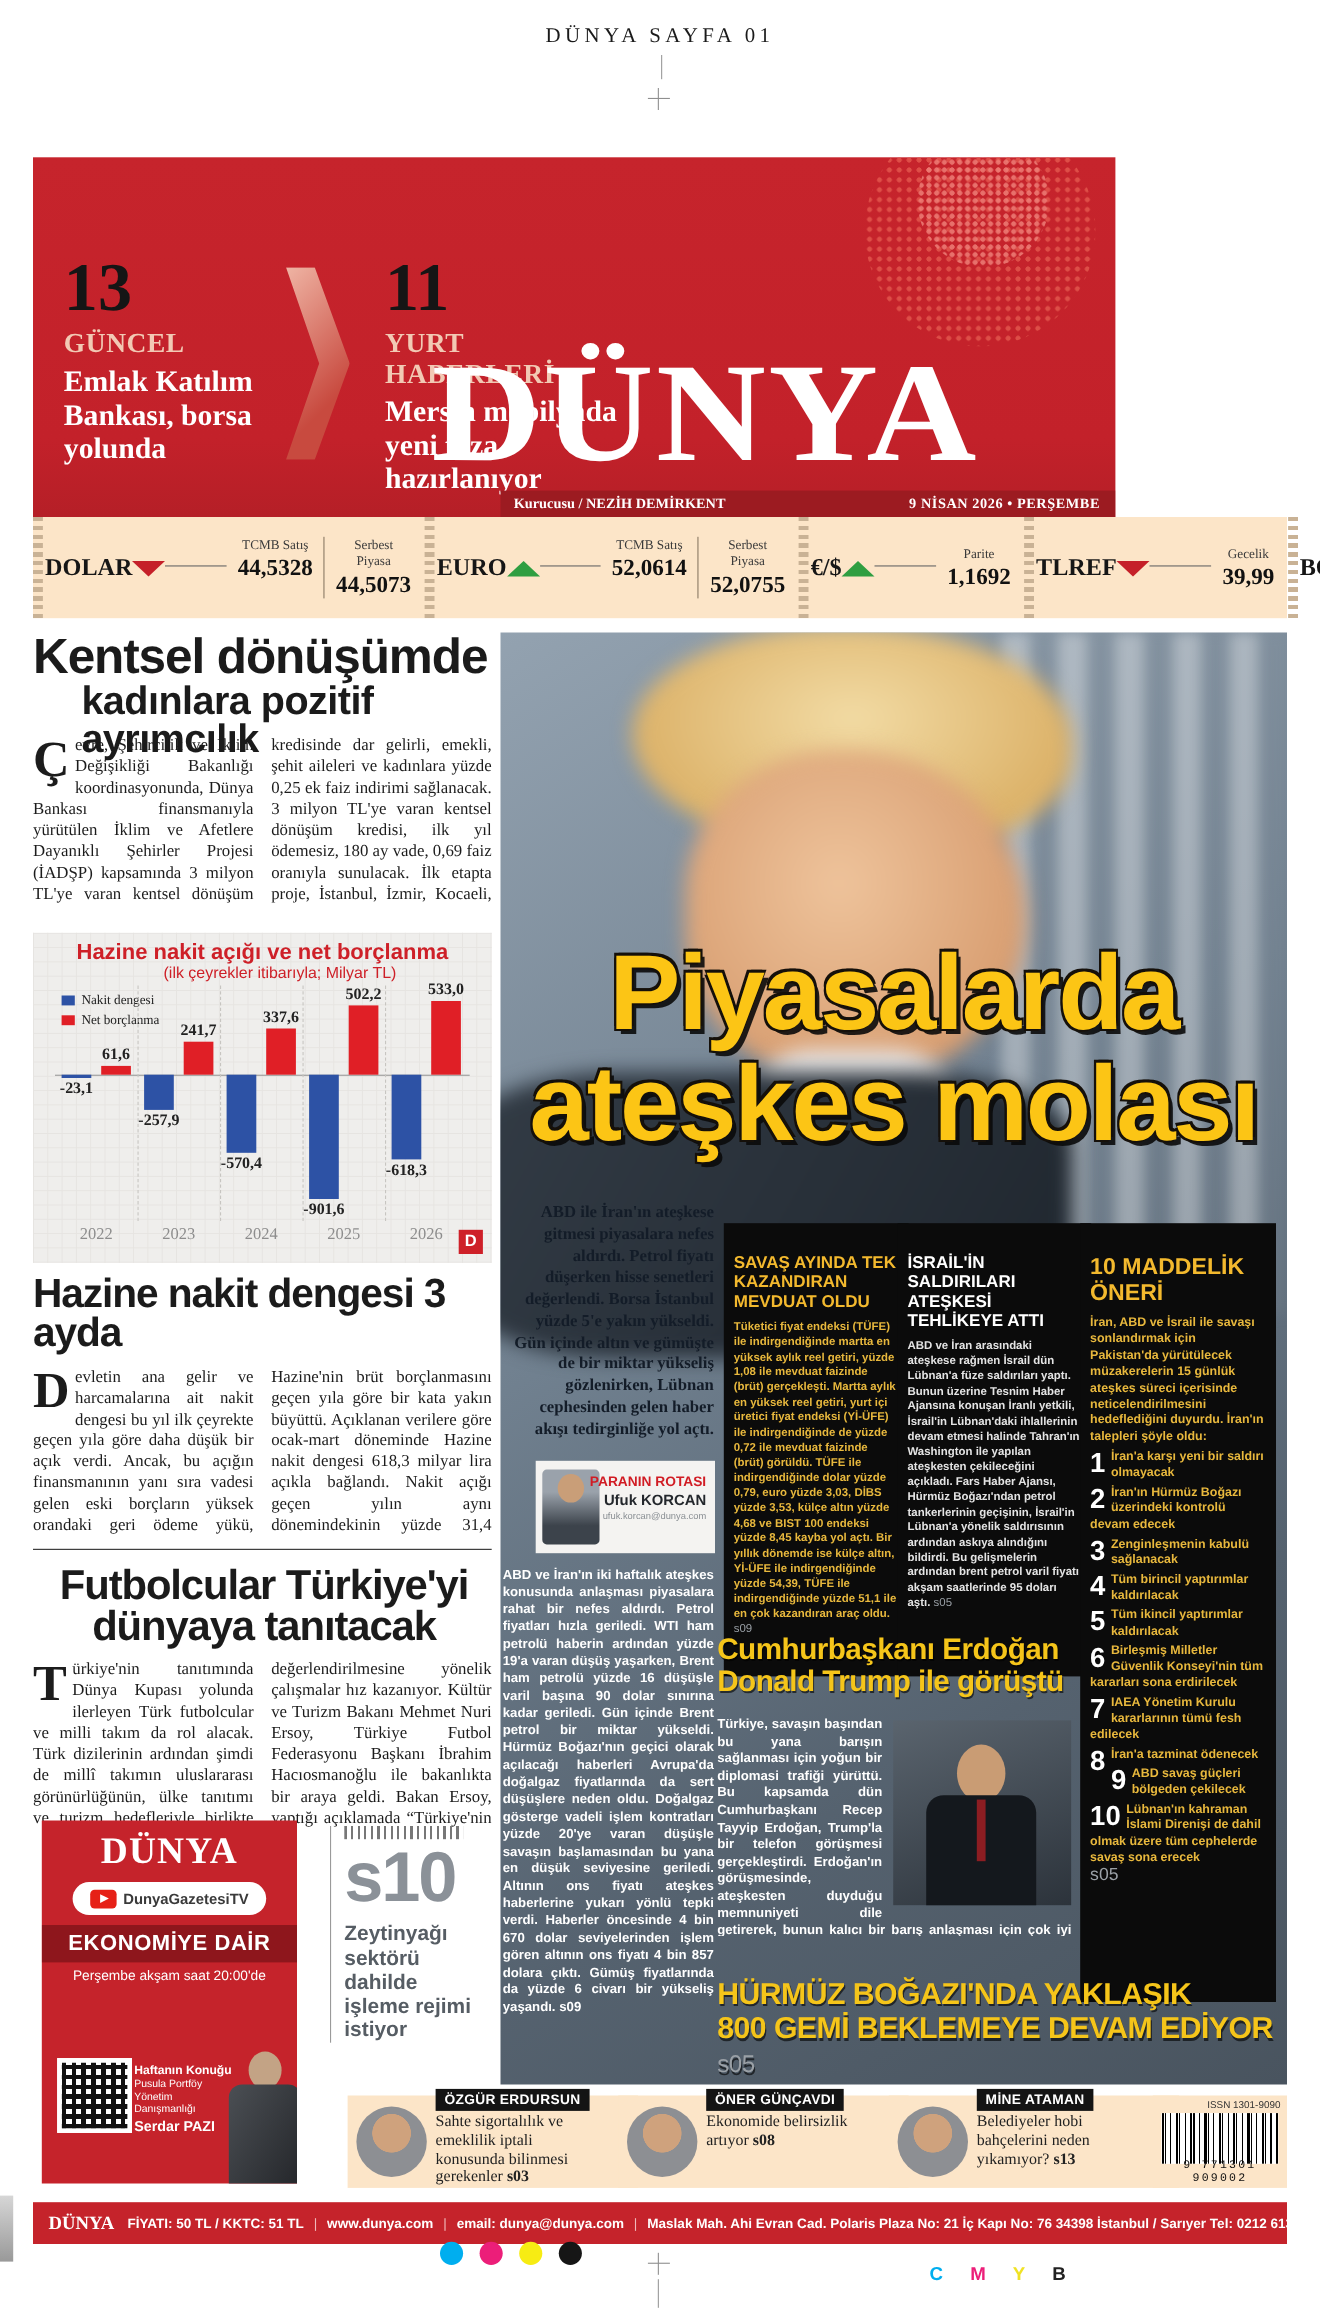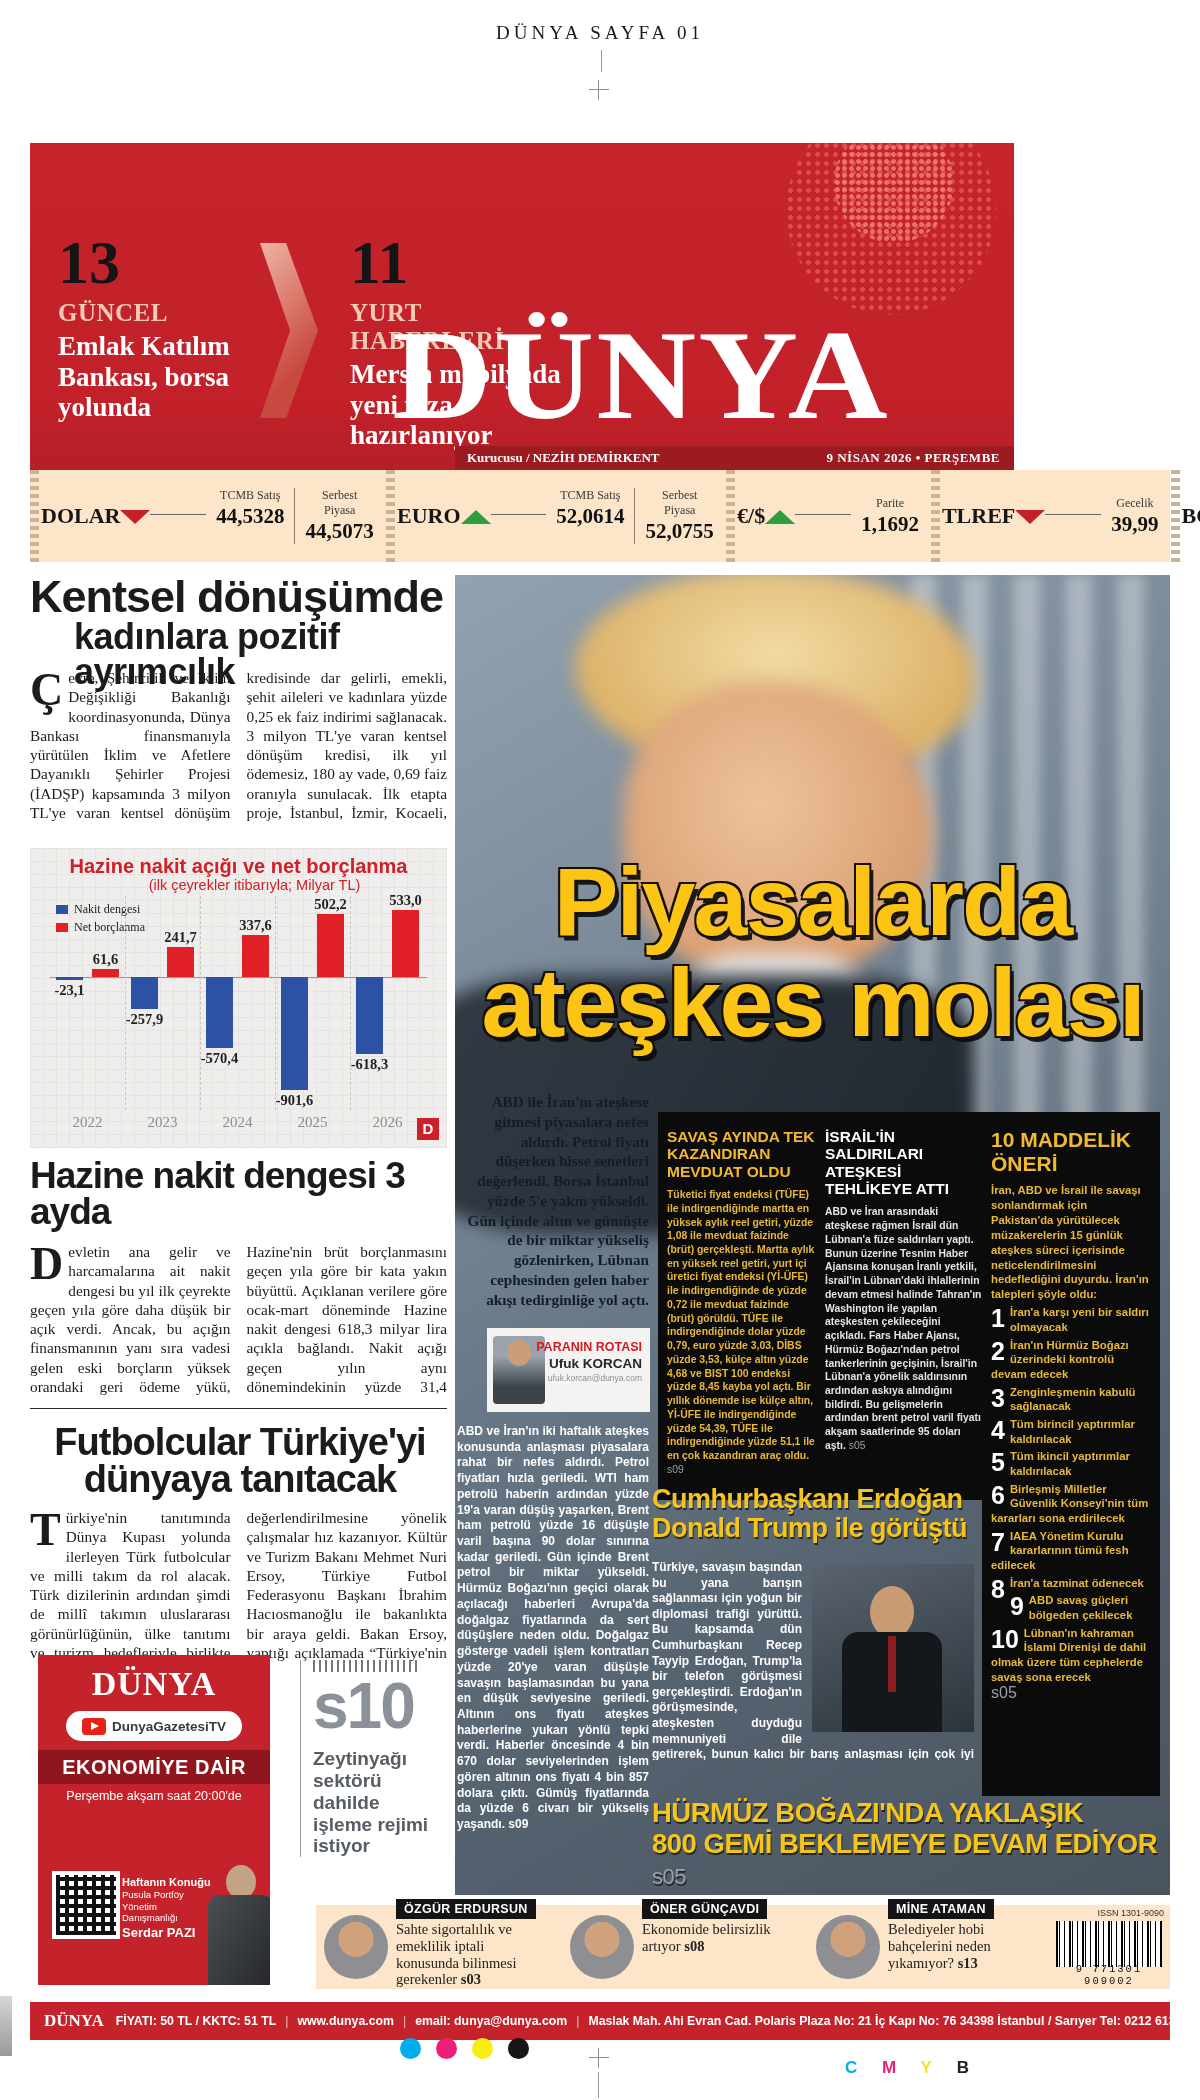--- a/index.html
+++ b/index.html
@@ -132,21 +132,21 @@
   #intro{left:457px;top:1092px;width:192px;text-align:right;font-weight:700;font-size:15.2px;line-height:1.3;color:#131c28;}
   #paranin{left:487px;top:1328px;width:163px;height:84px;background:#f4f3f1;}
   #paranin .pr-photo{position:absolute;left:6px;top:8px;width:52px;height:68px;background:linear-gradient(180deg,#9aa2ab 0 30%,#3c434b 75%);border-radius:4px;}
   #paranin .pr-photo:before{content:"";position:absolute;left:14px;top:4px;width:24px;height:26px;border-radius:50%;background:#c99e78;}
   #paranin .pr-t{position:absolute;right:8px;top:12px;text-align:right;}
   #paranin .pr-title{color:#d11c24;font-weight:900;font-size:12.5px;}
   #paranin .pr-name{color:#23272c;font-weight:900;font-size:13.5px;margin-top:2px;}
   #paranin .pr-mail{color:#8a8f94;font-size:8.5px;margin-top:2px;}
   #mid-body{left:457px;top:1424px;width:192px;font-weight:700;font-size:12px;line-height:1.31;color:#fff;text-align:justify;}
 
-  .blackbox{background:#0b0b0b;color:#e8b83d;padding:16px 9px;overflow:hidden;}
+  .blackbox{background:#0b0b0b;color:#e8b83d;padding:28px 9px;overflow:hidden;}
   .blackbox .bb-title{font-weight:900;font-size:15.5px;line-height:1.12;margin-bottom:8px;}
   .blackbox .bb-body{font-weight:700;font-size:10.4px;line-height:1.32;}
   .pageref{color:#9aa0a6;font-weight:400;}
   #box-savas{left:658px;top:1112px;width:150px;height:356px;}
   #box-savas .bb-title{color:#f3b92e;}
   #box-israil{left:816px;top:1112px;width:158px;height:356px;color:#ececec;}
   #box-israil .bb-title{color:#fff;}
   #box-israil .bb-body{color:#e4e4e4;}
   #box-oneri{left:982px;top:1112px;width:160px;height:652px;}
   #box-oneri .bb-title{font-size:21px;color:#f3b92e;}

